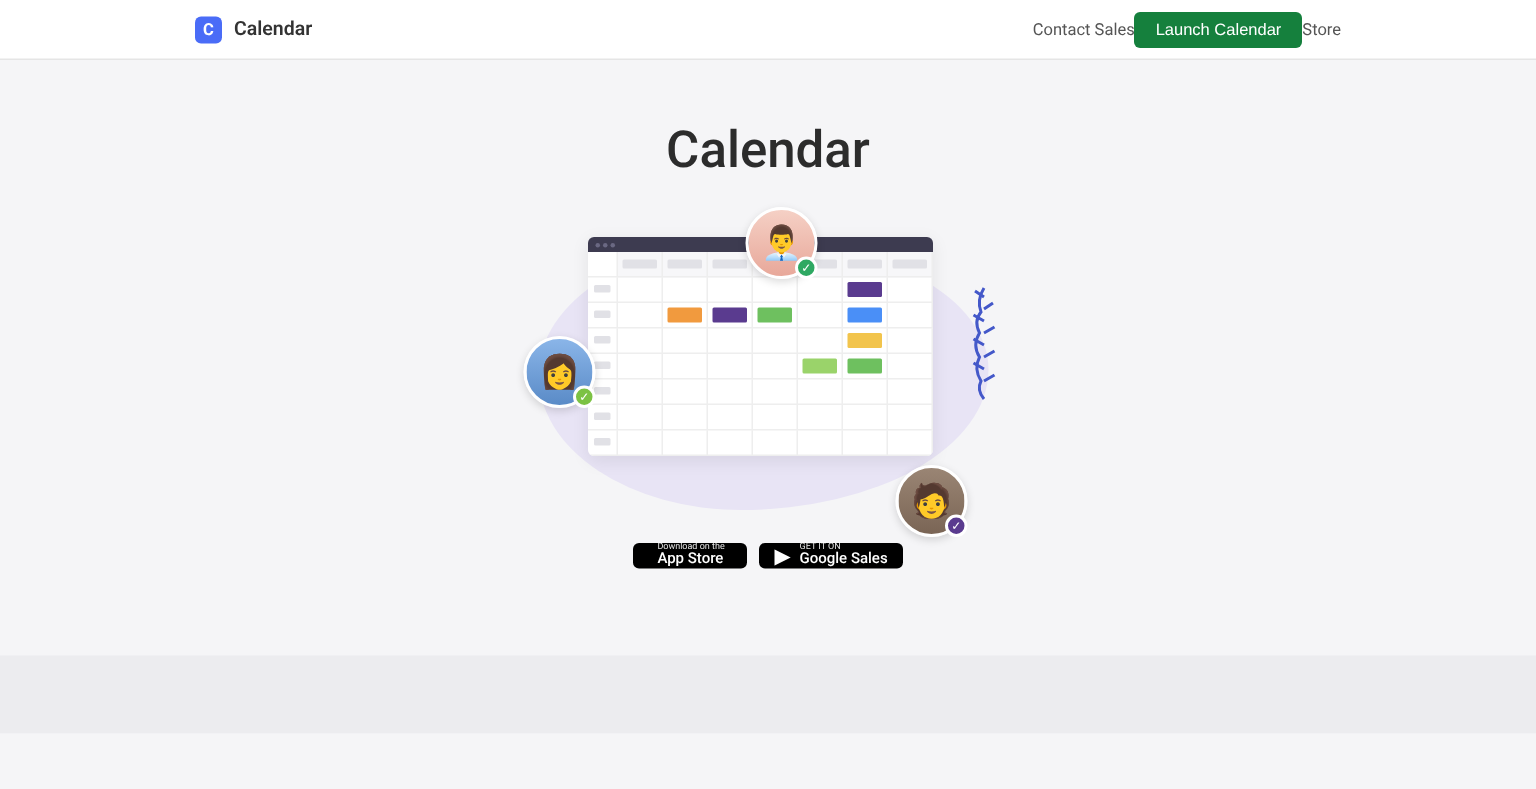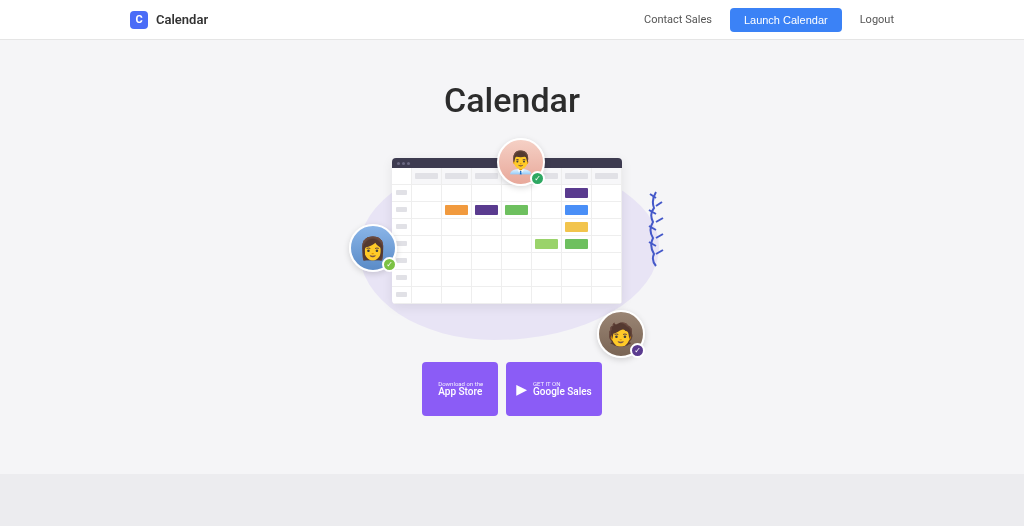--- a/index.html
+++ b/index.html
@@ -1,23 +1,23 @@
 <!DOCTYPE html>
 <html><head>
 <meta charset="utf-8">
 <style>
 *{margin:0;padding:0;box-sizing:border-box}
 body{font-family:-apple-system,BlinkMacSystemFont,"Segoe UI",Roboto,Helvetica,Arial,sans-serif;background:#f5f5f7;color:#333;width:1024px;overflow-x:hidden}
 .header{background:#fff;border-bottom:1px solid #e5e5e5;height:40px;display:flex;align-items:center;padding:0 130px;justify-content:space-between}
 .brand{display:flex;align-items:center;gap:8px}
 .logo-ico{width:18px;height:18px;background:#4a6cf7;border-radius:4px;display:flex;align-items:center;justify-content:center;color:#fff;font-size:11px;font-weight:700}
 .brand-txt{font-size:13px;font-weight:600;color:#333}
-.hdr-right{display:flex;align-items:center;gap:18px}
+.hdr-right{display:flex;align-items:center;}
 .hdr-link{font-size:11px;color:#555;text-decoration:none;cursor:pointer}
-.launch-btn{background:#3b82f6;color:#fff;border:none;padding:6px 14px;border-radius:4px;font-size:11px;cursor:pointer}
+.launch-btn{background:#15803d;color:#fff;border:none;padding:6px 14px;border-radius:4px;font-size:11px;cursor:pointer}
 .hero{padding:40px 0 30px;text-align:center}
 .hero h1{font-size:34px;font-weight:500;color:#2c2c2c;margin-bottom:6px}
 .hero-sub{font-size:14px;color:#666}
 .illus{position:relative;width:310px;height:210px;margin:22px auto 10px}
 .blob{position:absolute;width:300px;height:180px;background:#e8e4f5;border-radius:48% 52% 55% 45%/50% 48% 52% 50%;left:2px;top:18px}
 .cal-window{position:absolute;width:230px;left:35px;top:16px;background:#fff;border-radius:4px;box-shadow:0 3px 12px rgba(0,0,0,.08);overflow:hidden}
 .cal-bar{background:#3d3b50;height:10px;display:flex;align-items:center;padding-left:5px;gap:2px}
 .cal-bar span{width:3px;height:3px;border-radius:50%;background:#6a6882}
 .cal-grid{display:grid;grid-template-columns:20px repeat(7,1fr);grid-auto-rows:17px}
 .cal-grid>div{border-right:1px solid #eee;border-bottom:1px solid #eee;position:relative}
@@ -29,39 +29,39 @@
 .avatar{position:absolute;width:48px;height:48px;border-radius:50%;border:2px solid #fff;box-shadow:0 2px 6px rgba(0,0,0,.15);display:flex;align-items:center;justify-content:center;font-size:22px}
 .av1{top:-4px;left:140px;background:linear-gradient(#f5d0c5,#e8a89a)}
 .av2{top:82px;left:-8px;background:linear-gradient(#8ab5e8,#5a8bc7)}
 .av3{bottom:-6px;right:22px;background:linear-gradient(#9a8574,#7a6555)}
 .badge{position:absolute;width:15px;height:15px;border-radius:50%;border:2px solid #fff;bottom:-2px;right:-2px;display:flex;align-items:center;justify-content:center;color:#fff;font-size:8px}
 .bg-gr{background:#2ea862}.bg-li{background:#7cc244}.bg-pu{background:#5a3b8f}
 .leaf{position:absolute;right:-2px;top:46px;width:26px;height:80px}
 .leaf svg{width:100%;height:100%}
 .avail{font-size:11px;color:#666;margin-top:20px}
 .stores{display:flex;justify-content:center;gap:8px;margin-top:8px}
-.store{background:#8b5cf6;color:#fff;border-radius:4px;padding:19px 10px;display:flex;align-items:flex-start;gap:6px;cursor:pointer;min-width:76px}
+.store{background:#000000;color:#fff;border-radius:4px;padding:0 10px;display:flex;align-items:flex-start;gap:6px;cursor:pointer;min-width:76px}
 .store-ico{font-size:14px}
 .store-txt{text-align:left;line-height:1}
 .store-txt .t1{font-size:6px;opacity:.9}
 .store-txt .t2{font-size:10px;font-weight:500}
 .trust{background:#ececef;margin-top:28px;padding:48px 0 4px;text-align:center}
 </style>
 </head>
 <body>
 
 <div class="header">
   <div class="brand">
     <div class="logo-ico">C</div>
     <span class="brand-txt">Calendar</span>
   </div>
   <div class="hdr-right">
     <a class="hdr-link">Contact Sales</a>
     <button class="launch-btn">Launch Calendar</button>
-    <a class="hdr-link">Logout</a>
+    <a class="hdr-link">Store</a>
   </div>
 </div>
 
 <section class="hero">
   <h1>Calendar</h1>
 
   <div class="illus">
     <div class="blob"></div>
     <div class="leaf">
       <svg viewBox="0 0 26 80">

